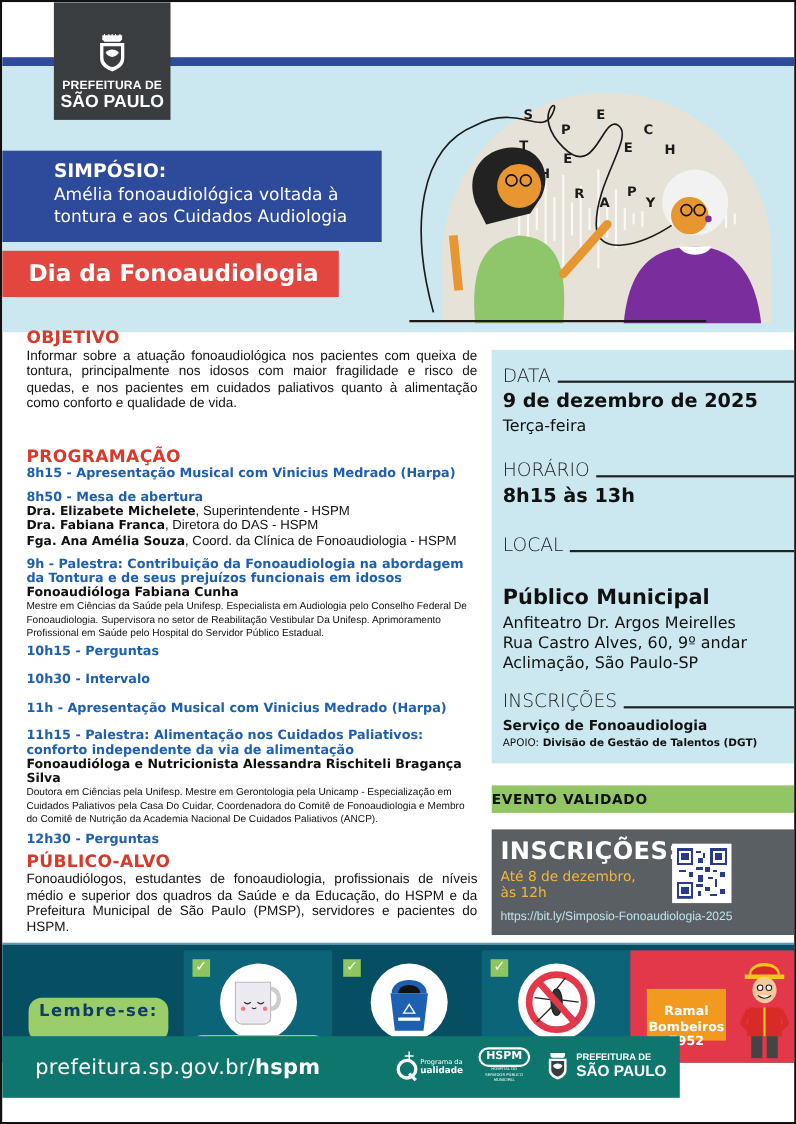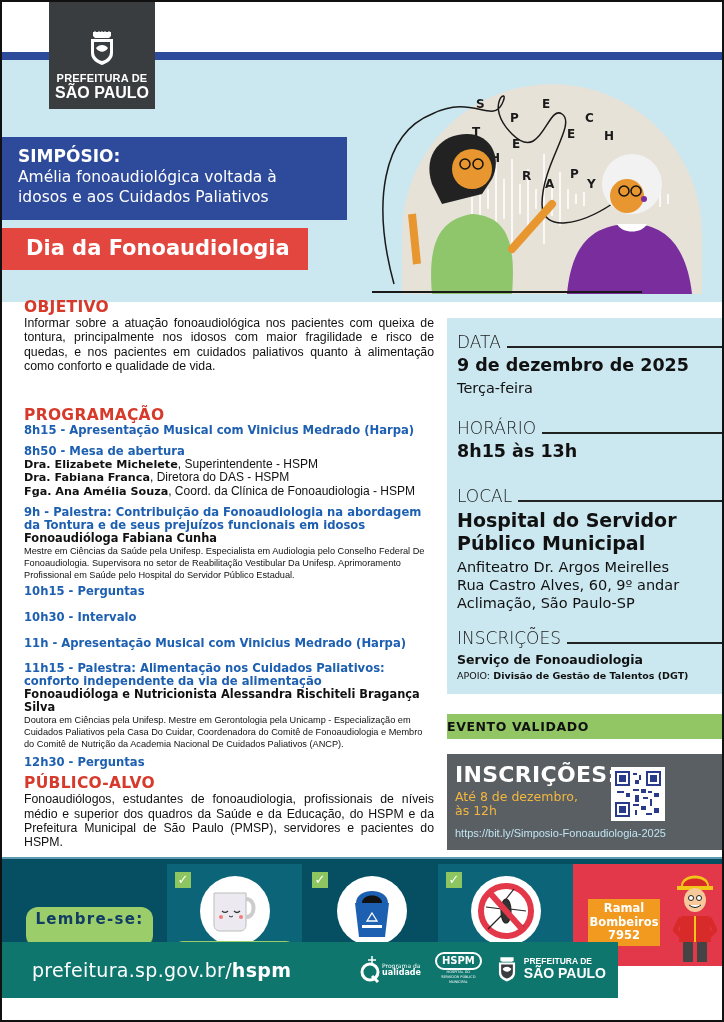--- a/index.html
+++ b/index.html
@@ -9,21 +9,21 @@
 
 
 .hdr{position:absolute;left:0;top:0;width:720px;height:300px;background:#cbe7f0}
 .hdr-white{position:absolute;left:0;top:0;width:720px;height:52px;background:#fff}
 .hdr-rule{position:absolute;left:0;top:50px;width:720px;height:8px;background:#2e4a9a}
 .logo-box{position:absolute;left:47px;top:0;width:106px;height:107px;background:#3a3d40;display:flex;flex-direction:column;align-items:center;justify-content:flex-end;padding-bottom:8px;color:#fff}
 .logo-box .crest{width:30px;height:36px;margin-bottom:6px}
 .logo-l1{font-family:"Liberation Sans",sans-serif;font-weight:700;font-size:11px;line-height:12px;letter-spacing:.2px}
 .logo-l2{font-family:"Liberation Sans",sans-serif;font-weight:700;font-size:16px;line-height:17px}
 
-.sym-box{position:absolute;left:0;top:135px;width:345px;height:83px;background:#2e4a9a;color:#fff;padding:8px 0 0 16px}
+.sym-box{position:absolute;left:0;top:135px;width:345px;height:83px;background:#2e4a9a;color:#fff;padding:8px 0 0 47px}
 .sym-title{font-weight:700;font-size:17px;line-height:22px}
 .sym-sub{font-size:15.5px;line-height:20px}
 .dia-box{position:absolute;left:0;top:226px;width:306px;height:42px;background:#e3463f;color:#fff;padding:6px 0 0 24px;font-weight:700;font-size:21px;line-height:28px}
 
 .illus{position:absolute;left:370px;top:62px;width:350px;height:230px}
 
 
 .left{position:absolute;left:22px;top:296px;width:410px}
 .sec-h{color:#d7392a;font-weight:700;font-size:15.5px;line-height:18px;letter-spacing:.3px}
 .body-p{font-size:12.3px;line-height:14.4px;text-align:justify;font-family:"Liberation Sans",sans-serif;color:#111}
@@ -50,21 +50,21 @@
 
 
 .strip{position:absolute;left:0;top:857px;width:720px;height:107px;background:#064f63}
 .strip-topline{position:absolute;left:0;top:855px;width:720px;height:3px;background:#5d9ab0}
 .lembre{position:absolute;left:24px;top:905px;width:127px;height:40px;border-radius:12px;background:#9ccd6b;color:#113c63;font-weight:700;font-size:15px;line-height:24px;text-align:center;letter-spacing:1.3px;box-shadow:0 2px 0 #2f6b3e}
 .card{position:absolute;top:862px;width:135px;height:102px}
 .card .chk{position:absolute;left:8px;top:8px;width:16px;height:16px;background:#8dc660;color:#fff;font-size:13px;font-weight:700;line-height:16px;text-align:center}
 .card .circ{position:absolute;left:33px;top:12px;width:70px;height:70px;border-radius:50%;background:#fff;display:flex;align-items:center;justify-content:center}
 .card .pill{position:absolute;left:8px;right:8px;bottom:4px;min-height:16px;border-radius:8px;background:#9ccd6b;color:#113c63;font-weight:700;font-size:7.6px;line-height:8.5px;text-align:center;padding:2px 4px;box-shadow:0 1px 0 #2f6b3e}
 .fire{position:absolute;left:571px;top:862px;width:149px;height:102px;background:#e3374a}
-.fire-box{position:absolute;left:15px;top:35px;width:72px;height:47px;background:#f29a1f;color:#fff;font-weight:700;font-size:11.5px;line-height:13.5px;text-align:center;padding-top:3px}
+.fire-box{position:absolute;left:15px;top:35px;width:72px;height:47px;background:#f29a1f;color:#fff;font-weight:700;font-size:11.5px;line-height:13.5px;text-align:center;padding-top:14px}
 
 
 .foot{position:absolute;left:0;top:940px;width:616px;height:56px;background:#0f766e;color:#fff}
 .foot-url{position:absolute;left:30px;top:16px;font-size:19px;line-height:24px;letter-spacing:.3px}
 .foot-url b{font-weight:700}
 .foot-logos{position:absolute;right:12px;top:10px;display:flex;align-items:center;gap:14px}
 .fl-txt{font-family:"Liberation Sans",sans-serif;font-weight:700;font-size:8.5px;line-height:9px}
 .fl-txt2{font-family:"Liberation Sans",sans-serif;font-weight:700;font-size:14px;line-height:14px}
 </style>
 </head>
@@ -84,21 +84,21 @@
         <path d="M7 12h16v10c0 5-4 8-8 9c-4-1-8-4-8-9z" fill="#3a3d40"></path>
         <path d="M9 18c3-4 9-4 12 0c-3 5-9 5-12 0z" fill="#fff"></path>
       </svg>
       <div class="logo-l1">PREFEITURA DE</div>
       <div class="logo-l2">SÃO PAULO</div>
     </div>
 
     <div class="sym-box">
       <div class="sym-title">SIMPÓSIO:</div>
       <div class="sym-sub">Amélia fonoaudiológica voltada à</div>
-      <div class="sym-sub">idosos e aos Cuidados Paliativos</div>
+      <div class="sym-sub">tontura e aos Cuidados Audiologia</div>
     </div>
     <div class="dia-box">Dia da Fonoaudiologia</div>
 
     <svg class="illus" viewBox="0 0 350 230">
       <path d="M30 230 L30 170 A150 150 0 0 1 330 170 L330 230 Z" fill="#e7e2d8"></path>
 
       <g stroke="#fff" stroke-width="2" opacity=".8">
         <line x1="100" y1="120" x2="100" y2="150"></line>
           <line x1="108" y1="110" x2="108" y2="160"></line>
         <line x1="116" y1="125" x2="116" y2="145"></line>
@@ -206,21 +206,20 @@
     <div class="rp-label" style="top:100px">
         <span>HORÁRIO</span>
         <span class="ln"></span>
       </div>
     <div class="rp-big" style="top:122px">8h15 às 13h</div>
 
     <div class="rp-label" style="top:168px">
         <span>LOCAL</span>
         <span class="ln"></span>
       </div>
-    <div class="rp-big" style="top:191px;font-size:19px">Hospital do Servidor</div>
     <div class="rp-big" style="top:214px;font-size:19px">Público Municipal</div>
     <div class="rp-sm" style="top:240px">Anfiteatro Dr. Argos Meirelles</div>
     <div class="rp-sm" style="top:258px">Rua Castro Alves, 60, 9º andar</div>
     <div class="rp-sm" style="top:276px">Aclimação, São Paulo-SP</div>
 
     <div class="rp-label" style="top:310px">
         <span>INSCRIÇÕES</span>
         <span class="ln"></span>
       </div>
     <div class="rp-xs" style="top:335px;font-weight:700;font-size:12.5px">Serviço de Fonoaudiologia</div>

